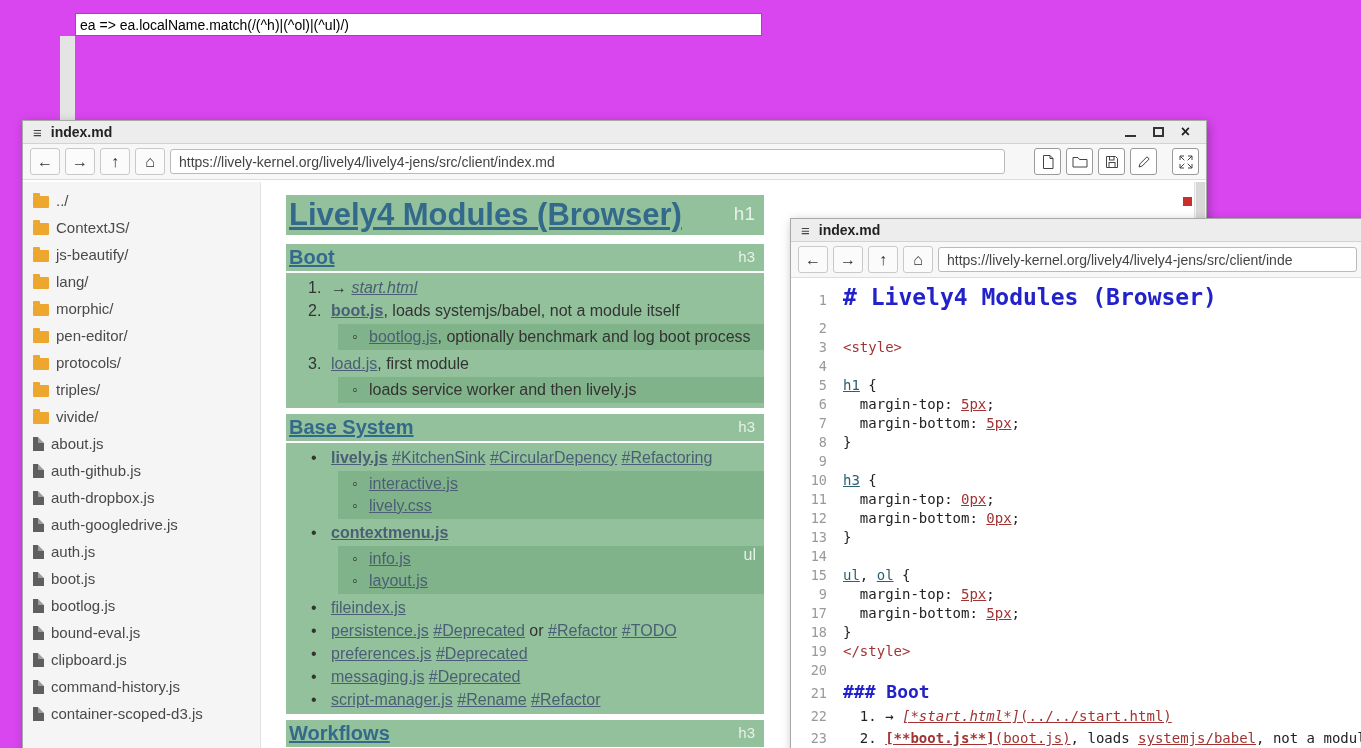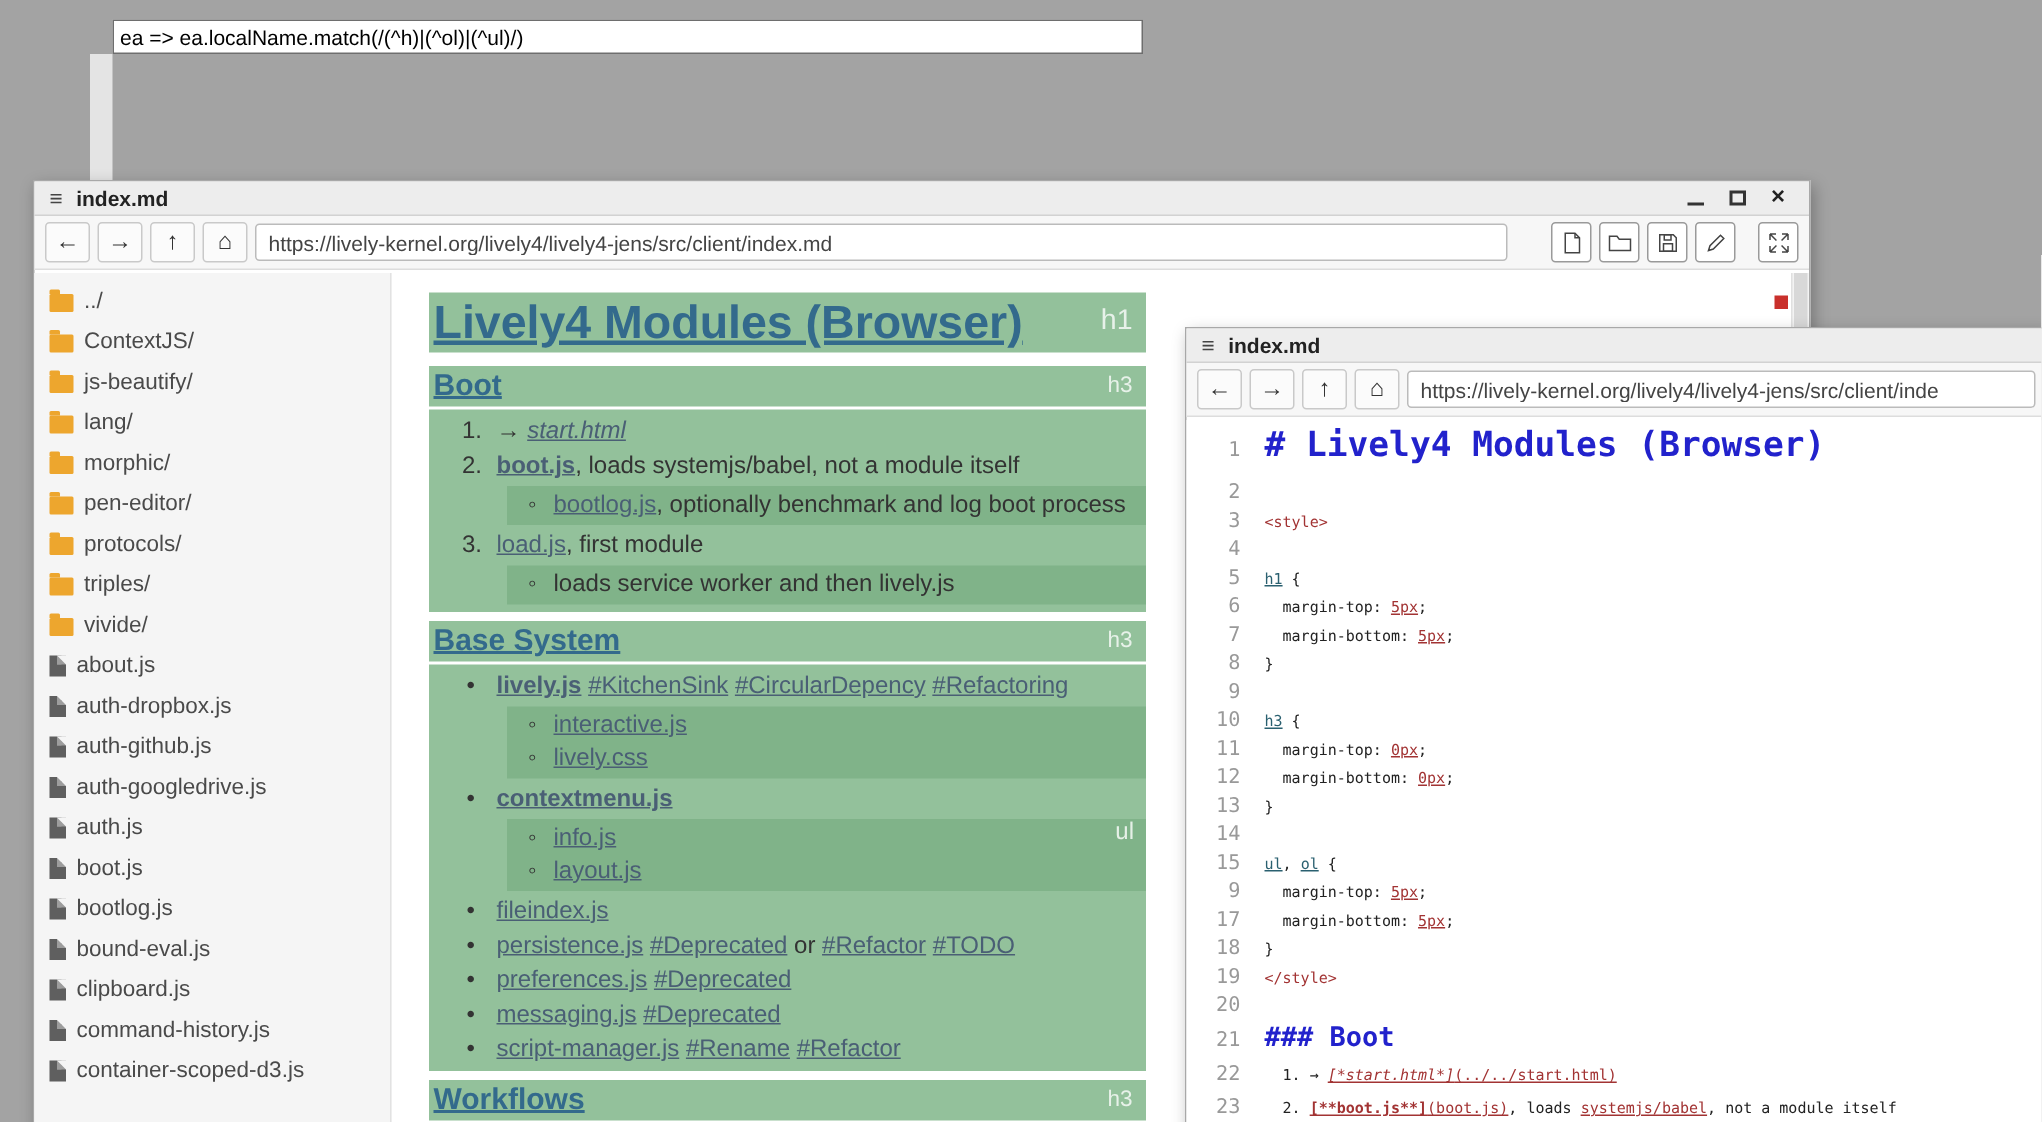--- a/index.html
+++ b/index.html
@@ -1,19 +1,19 @@
 <!DOCTYPE html>
 <html><head>
 <meta charset="utf-8">
 <style>
   * { margin:0; padding:0; box-sizing:border-box; }
   html,body { background:#fff; }
   #stage {
     position:relative; width:1361px; height:748px; overflow:hidden;
-    background:#a3a3a3; font-family:"Liberation Sans", sans-serif;padding-left:36px;
+    background:#d946ef; font-family:"Liberation Sans", sans-serif;padding-left:36px;
     --green:#93c19b; --green2:#80b389; --head:#336a8c; --link:#4a5f75;
     --maroon:#a23333; --sel:#2a6070; --blue:#2222cc;
   }
 
   
   #filter-input {
     position:absolute; left:75px; top:13px; width:687px; height:23px;
     border:1px solid #6e6e6e; background:#fff; padding:1px 4px;
     font:14px "Liberation Sans", sans-serif; color:#000; z-index:40;
   }
@@ -88,21 +88,21 @@
   .vscroll .thumb { position:absolute; top:0; left:1px; right:1px; height:56px; background:#d8d8d8; }
   .mutation-dot { position:absolute; top:15px; right:14px; width:9px; height:9px; background:#c9302c; }
 
   
   .editor {
     position:absolute; top:61px; left:0; right:0; bottom:0; background:#fff;
     padding-top:4px; overflow:hidden; font-family:"DejaVu Sans Mono", monospace;
   }
   .cm-line { display:flex; align-items:baseline; height:19px; }
   .cm-line .gutter { flex:0 0 52px; width:52px; text-align:right; padding-right:16px; color:#999; font-size:13.5px; }
-  .cm-line .code { white-space:pre; font-size:10px; color:#222; }
+  .cm-line .code { white-space:pre; font-size:14px; color:#222; }
   .cm-line.md-h1-line { height:36px; }
   .cm-line.md-h1-line .code { font-size:23px; }
   .cm-line.md-h3-line { height:27px; }
   .cm-line.md-h3-line .code { font-size:18px; }
   .cm-line:nth-child(n+22) { height:22px; }
   .tk.header { color:var(--blue); font-weight:700; }
   .tk.tag { color:var(--maroon); }
   .tk.selector { color:var(--sel); text-decoration:underline; }
   .tk.value { color:var(--maroon); text-decoration:underline;text-align:center; }
   .tk.mdlink, .tk.mdurl, .tk.mdref { color:var(--maroon); text-decoration:underline; }
@@ -211,25 +211,25 @@
           <div class="file-row">
             <span class="icon-folder"></span>
             <span class="file-label">vivide/</span>
           </div>
           <div class="file-row">
             <span class="icon-file"></span>
             <span class="file-label">about.js</span>
           </div>
           <div class="file-row">
             <span class="icon-file"></span>
+            <span class="file-label">auth-github.js</span>
+          </div>
+          <div class="file-row">
+            <span class="icon-file"></span>
             <span class="file-label">auth-dropbox.js</span>
-          </div>
-          <div class="file-row">
-            <span class="icon-file"></span>
-            <span class="file-label">auth-github.js</span>
           </div>
           <div class="file-row">
             <span class="icon-file"></span>
             <span class="file-label">auth-googledrive.js</span>
           </div>
           <div class="file-row">
             <span class="icon-file"></span>
             <span class="file-label">auth.js</span>
           </div>
           <div class="file-row">

